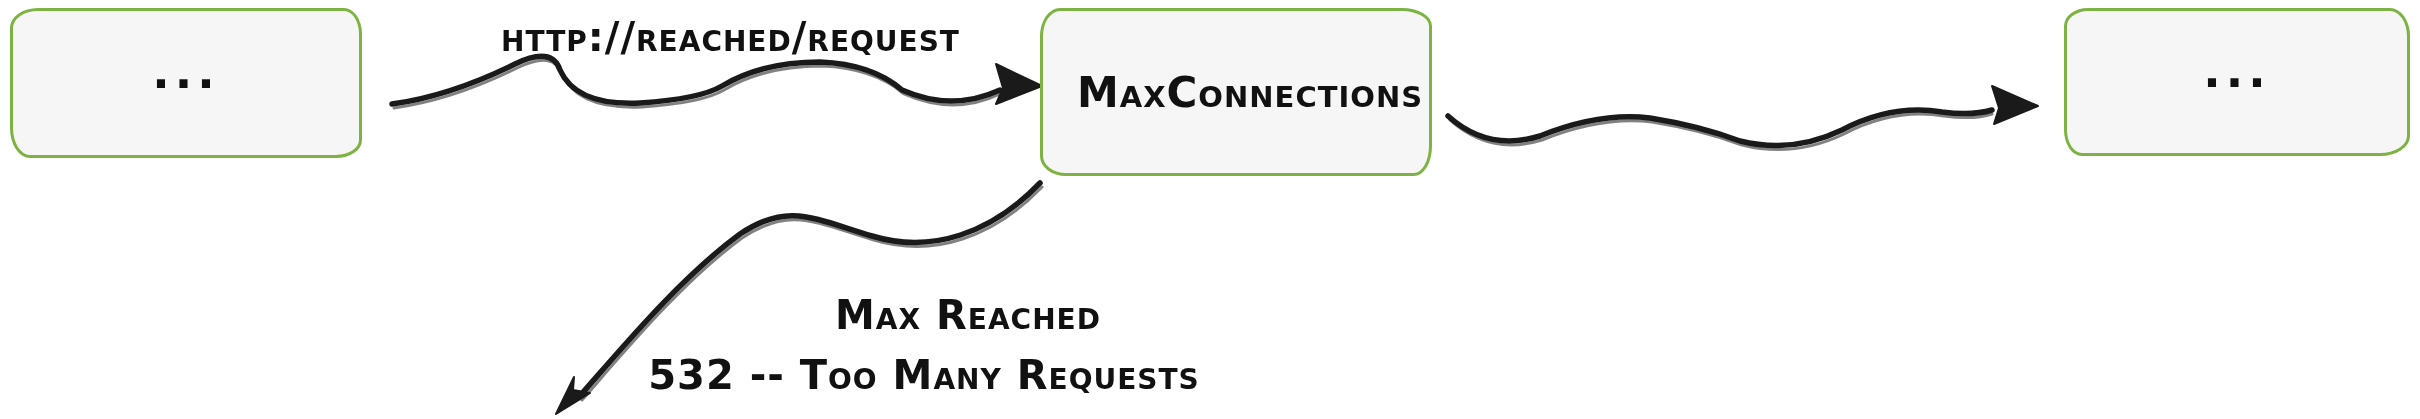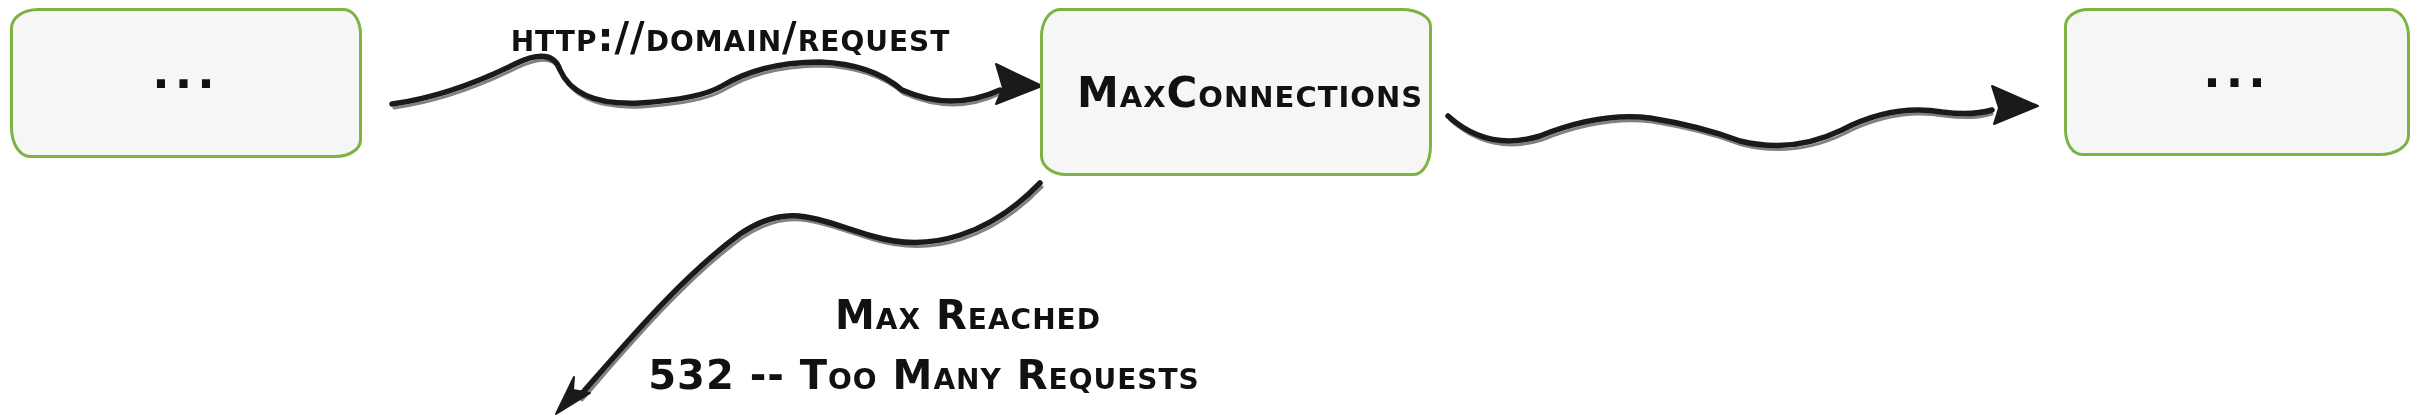--- a/index.html
+++ b/index.html
@@ -109,20 +109,20 @@
   </div>
 
   <div class="node wobble-b" style="left:1040px; top:8px; width:392px; height:168px;padding-left:28px;">
     <span class="node-label">MaxConnections</span>
   </div>
 
   <div class="node wobble-c" style="left:2064px; top:8px; width:346px; height:148px;">
     <span class="dots-label">...</span>
   </div>
 
-  <div class="edge-label" style="left:478px; top:14px; width:505px;">http://domain/request</div>
+  <div class="edge-label" style="left:478px; top:14px; width:505px;">http://reached/request</div>
 
 
   <div class="edge-label" style="left:818px; top:292px; width:300px;text-align:center;">Max Reached</div>
 
   <div class="edge-label" style="left:618px; top:352px; width:612px;">532 -- Too Many Requests</div>
 
 </div>
 
 </body></html>

